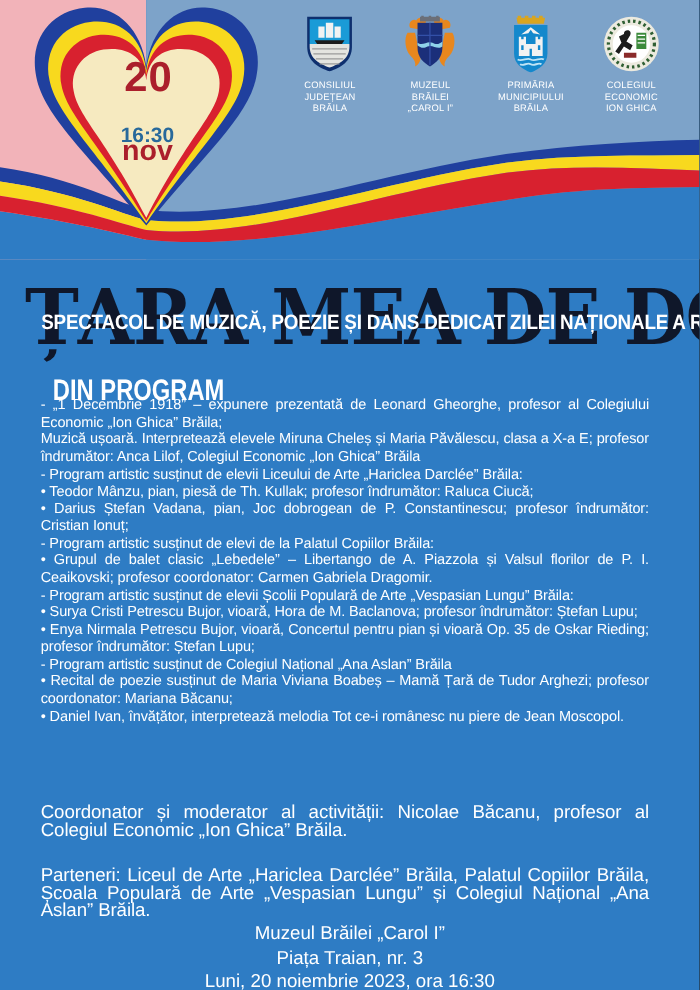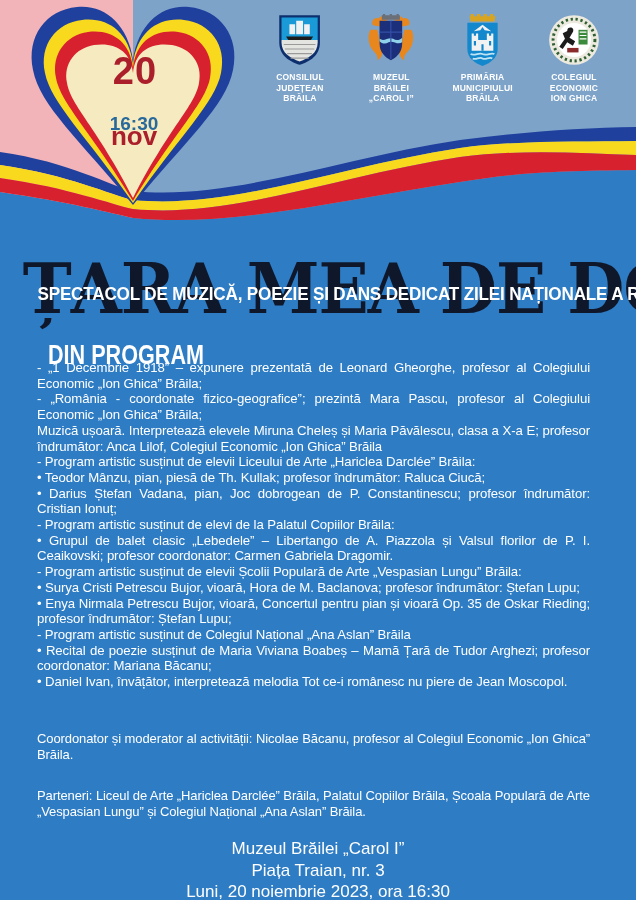--- a/index.html
+++ b/index.html
@@ -12,21 +12,21 @@
   
   .banner-svg{position:absolute;left:0;top:0;width:636px;height:236px;display:block;}
   .badge-text{position:absolute;text-align:center;transform:translateX(-50%);color:#ab1f2b;font-weight:bold;line-height:1;}
   .badge-day{left:135px;top:52px;font-size:38px;letter-spacing:1px;}
   .badge-month{left:134px;top:88px;font-size:26px;margin-top:35px;}
   .badge-time{left:134px;top:114px;font-size:19px;color:#28699b;}
   
   .logos{position:absolute;left:256px;top:14px;width:362px;display:flex;justify-content:space-between;}
   .logo{width:88px;display:flex;flex-direction:column;align-items:center;}
   .logo svg{height:52px;display:block;}
-  .logo-label{margin-top:6px;text-align:center;color:#fff;font-size:8.5px;font-weight:bold;line-height:10.5px;letter-spacing:.2px;}
+  .logo-label{margin-top:6px;text-align:center;color:#fff;font-size:8.5px;font-weight:normal;line-height:10.5px;letter-spacing:.2px;}
   
   .title{
     position:absolute;top:200px;left:0;width:636px;text-align:left;color:#0f172a;
     font-family:"DejaVu Serif","Liberation Serif",serif;font-weight:bold;font-size:70px;
     letter-spacing:-1px;white-space:nowrap;
   }
   .title>span{display:inline-block;transform:scaleX(.94);}
   .subtitle{
     position:absolute;top:283px;left:0;width:636px;text-align:center;color:#fff;
     font-size:19px;font-weight:bold;white-space:nowrap;
@@ -37,21 +37,21 @@
     transform-origin:left top;transform:scaleX(.80);white-space:nowrap;
   }
   
   .program{
     position:absolute;top:360px;left:37px;width:553px;color:#fff;
     font-size:13.2px;line-height:15.7px;text-align:justify;letter-spacing:-.1px;
   }
   .program p{margin:0;}
   .para{
     position:absolute;left:37px;width:553px;color:#fff;
-    font-size:13px;line-height:16px;text-align:justify;letter-spacing:-.1px;
+    font-size:17px;line-height:16px;text-align:justify;letter-spacing:-.1px;
   }
   .coordinator{top:731px;}
   .partners{top:788px;}
   .venue{
     position:absolute;top:838px;left:0;width:636px;text-align:center;color:#fff;
     font-size:17px;line-height:21.5px;font-weight:normal;
   }
 </style>
 </head>
 <body>
@@ -157,21 +157,20 @@
 
   </div>
 
   <h1 class="title"><span>ȚARA MEA DE DOR</span></h1>
   <div class="subtitle"><span>SPECTACOL DE MUZICĂ, POEZIE ȘI DANS DEDICAT ZILEI NAȚIONALE A ROMÂNIEI</span></div>
 
   <h2 class="program-heading">DIN PROGRAM</h2>
 
   <div class="program">
     <p>- „1 Decembrie 1918” – expunere prezentată de Leonard Gheorghe, profesor al Colegiului Economic „Ion Ghica” Brăila;</p>
-    <p>- „România - coordonate fizico-geografice”; prezintă Mara Pascu, profesor al Colegiului Economic „Ion Ghica” Brăila;</p>
     <p>Muzică ușoară. Interpretează elevele Miruna Cheleș și Maria Păvălescu, clasa a X-a E; profesor îndrumător: Anca Lilof, Colegiul Economic „Ion Ghica” Brăila</p>
     <p>- Program artistic susținut de elevii Liceului de Arte „Hariclea Darclée” Brăila:</p>
     <p>• Teodor Mânzu, pian, piesă de Th. Kullak; profesor îndrumător: Raluca Ciucă;</p>
     <p>• Darius Ștefan Vadana, pian, Joc dobrogean de P. Constantinescu; profesor îndrumător: Cristian Ionuț;</p>
     <p>- Program artistic susținut de elevi de la Palatul Copiilor Brăila:</p>
     <p>• Grupul de balet clasic „Lebedele” – Libertango de A. Piazzola și Valsul florilor de P. I. Ceaikovski; profesor coordonator: Carmen Gabriela Dragomir.</p>
     <p>- Program artistic susținut de elevii Școlii Populară de Arte „Vespasian Lungu” Brăila:</p>
     <p>• Surya Cristi Petrescu Bujor, vioară, Hora de M. Baclanova; profesor îndrumător: Ștefan Lupu;</p>
     <p>• Enya Nirmala Petrescu Bujor, vioară, Concertul pentru pian și vioară Op. 35 de Oskar Rieding; profesor îndrumător: Ștefan Lupu;</p>
     <p>- Program artistic susținut de Colegiul Național „Ana Aslan” Brăila</p>

